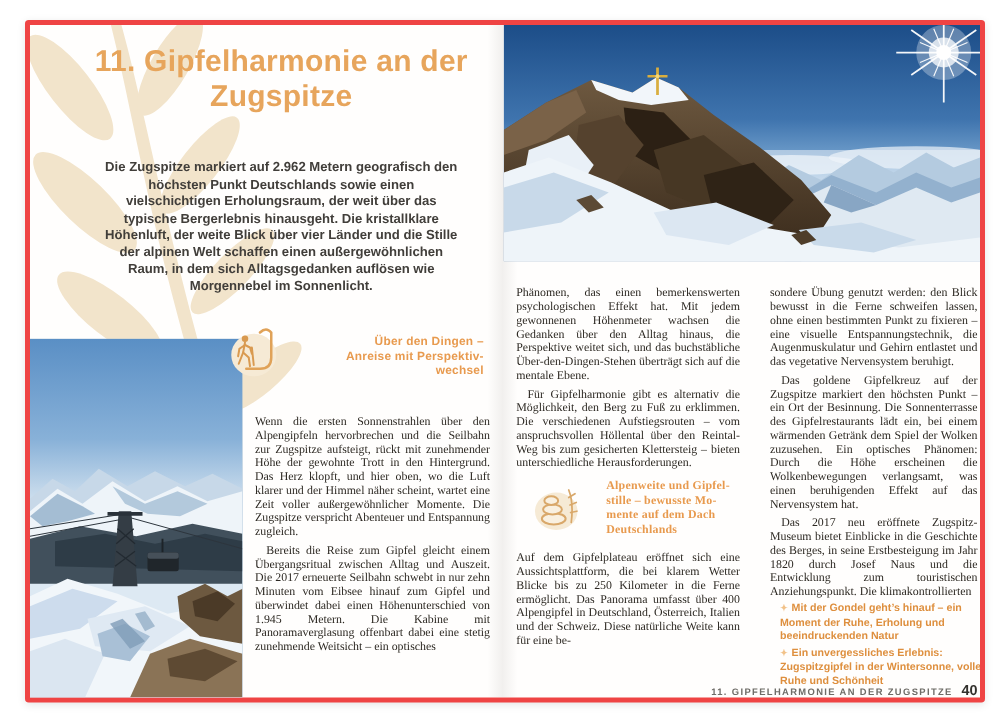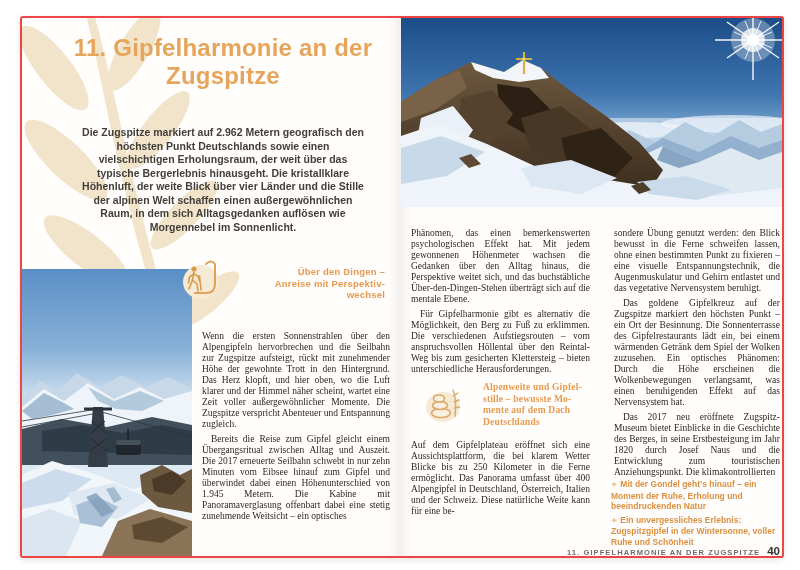--- a/index.html
+++ b/index.html
@@ -1,19 +1,19 @@
 <!DOCTYPE html>
 <html lang="de"><head>
 <meta charset="utf-8">
 <style>
   html,body{margin:0;padding:0;background:#ffffff;width:800px;height:570px;overflow:hidden;}
   .abs{position:absolute;}
   #spread{
     position:absolute;left:20px;top:16px;width:760px;height:538px;
-    background:#fffefd;border:2px solid #ef4444;border-radius:3px;
+    background:#fffefd;border:4px solid #ef4444;border-radius:3px;
     box-shadow:0 2px 7px rgba(0,0,0,.10);
     overflow:hidden;
     font-family:"Liberation Sans",sans-serif;
   }
   #gutter{
     left:366px;top:0;width:24px;height:538px;
     background:linear-gradient(90deg,rgba(0,0,0,0) 0%,rgba(60,50,40,.07) 50%,rgba(0,0,0,0) 100%);
   }
   
   #branch{left:-6px;top:-8px;pointer-events:none;}
@@ -48,21 +48,21 @@
   
   #photo-right{left:379px;top:0;width:381px;height:189px;}
   #rcolA{left:385px;top:206px;width:187px;}
   .sec2-row{position:relative;margin:7px 0 6px 0;height:52px;}
   #sec2-icon{left:18px;top:2px;width:42px;height:42px;}
   #sec2-head{left:76px;top:0;width:116px;}
   #rcolB{left:588px;top:206px;width:174px;}
   #captions{left:588px;top:461px;width:178px;}
   .cap{
     color:#de8f3e;font-size:8.5px;line-height:10.5px;font-weight:bold;
-    margin:0 0 3px 1px;text-align:left;
+    margin:0 0 3px 12px;text-align:left;
   }
   .cap .mark{color:#f2c289;font-size:7.5px;margin-right:3px;}
   #footer{left:500px;top:523px;width:258px;text-align:right;}
   #footer .chap{
     color:#6e6c67;font-size:7.5px;letter-spacing:1.1px;font-weight:600;
   }
   #footer .pnum{
     color:#33312d;font-size:11.5px;font-weight:bold;margin-left:7px;
   }
 </style>

